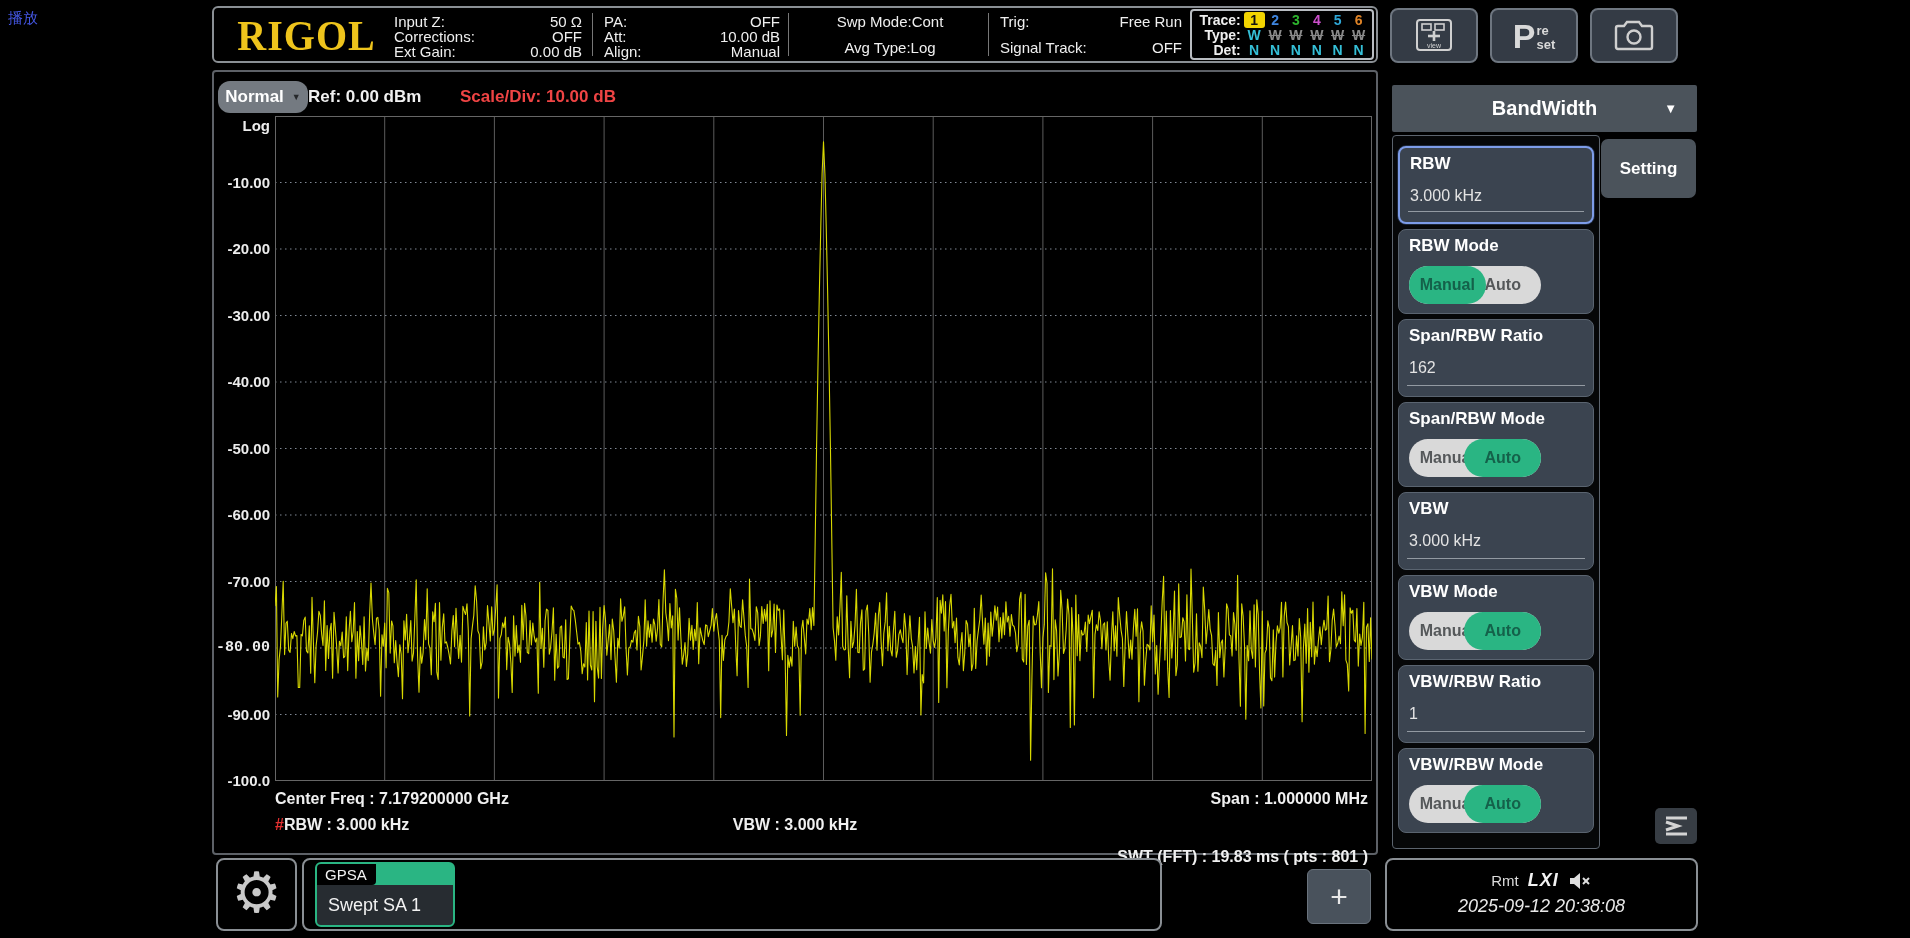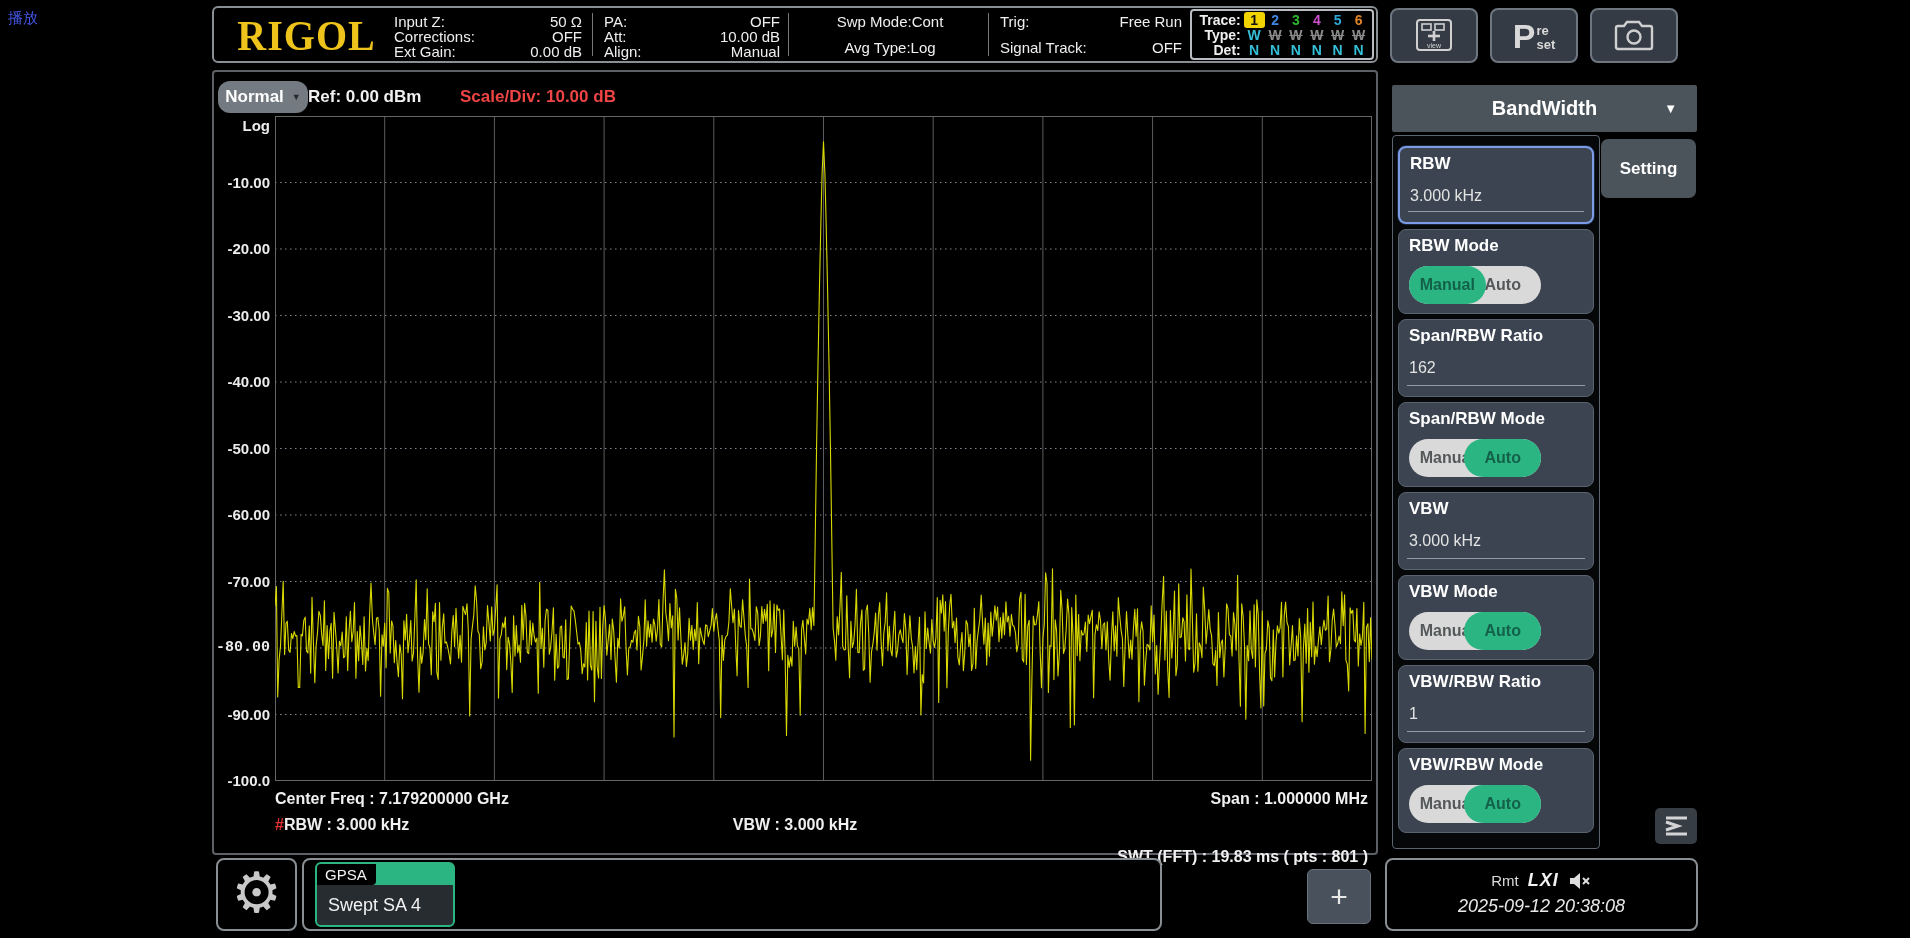--- a/index.html
+++ b/index.html
@@ -347,21 +347,21 @@
 <div class="panel" id="gear-box">
   <span class="gear">⚙</span>
 </div>
 
 <div class="panel" id="tab-panel">
   <div id="app-tab">
     <div class="toprow">
       <span class="gpsa">GPSA</span>
       <span class="greenfill"></span>
     </div>
-    <div class="namerow">Swept SA 4</div>
+    <div class="namerow">Swept SA 1</div>
   </div>
   <div id="add-btn">+</div>
 </div>
 
 <div class="panel" id="clock-panel">
   <div id="status-line">
     <span class="rmt">Rmt</span>
     <span class="lxi">LXI</span>
     <svg width="24" height="18" viewBox="0 0 24 18">
       <polygon points="2,6 6,6 12,1 12,17 6,12 2,12" fill="#dedede"></polygon>

